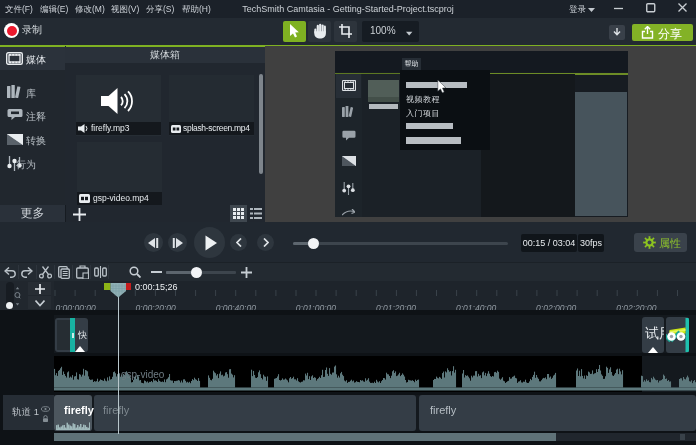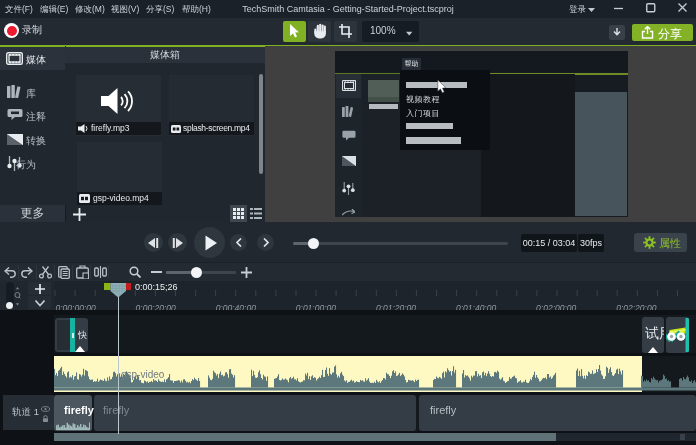--- a/index.html
+++ b/index.html
@@ -474,21 +474,21 @@
         <path d="M3.5 14.2 L19.5 12 L19.5 14 L3.5 16 Z" fill="#e4f55e"></path>
         <path d="M-2 14.5 L6 22.5 L3.4 25.3 L-4.6 17.3 Z" fill="#1aa695"></path>
         <path d="M3.5 22.5 L12.5 13.5 L15.2 16.3 L6.2 25.3 Z" fill="#1aa695"></path>
         <circle cx="5.5" cy="19.5" r="4.3" fill="#fff"></circle>
           <circle cx="5.5" cy="19.5" r="1.7" fill="#9aa2a8"></circle>
         <circle cx="15" cy="19.5" r="4.3" fill="#fff"></circle>
           <circle cx="15" cy="19.5" r="1.7" fill="#9aa2a8"></circle>
       </svg>
     </div>
 
-    <div class="clip" style="left:54px;top:46px;width:588px;height:36px;background:#fef9c3;border-radius:0">
+    <div class="clip" style="left:54px;top:46px;width:588px;height:36px;background:#000000;border-radius:0">
       <svg class="abs" style="left:0;top:0" width="642" height="36" id="wavesvg">
           <rect x="0" y="31.5" width="642" height="3" fill="#5d787c"></rect>
           <rect x="0" y="12.9" width="1.05" height="18.6" fill="#5d787c"></rect>
           <rect x="1" y="19.2" width="1.05" height="12.3" fill="#5d787c"></rect>
           <rect x="2" y="17.1" width="1.05" height="14.4" fill="#5d787c"></rect>
           <rect x="3" y="19.9" width="1.05" height="11.6" fill="#5d787c"></rect>
           <rect x="4" y="14.9" width="1.05" height="16.6" fill="#5d787c"></rect>
           <rect x="5" y="13.9" width="1.05" height="17.6" fill="#5d787c"></rect>
           <rect x="6" y="12.3" width="1.05" height="19.2" fill="#5d787c"></rect>
           <rect x="7" y="10.8" width="1.05" height="20.7" fill="#5d787c"></rect>

